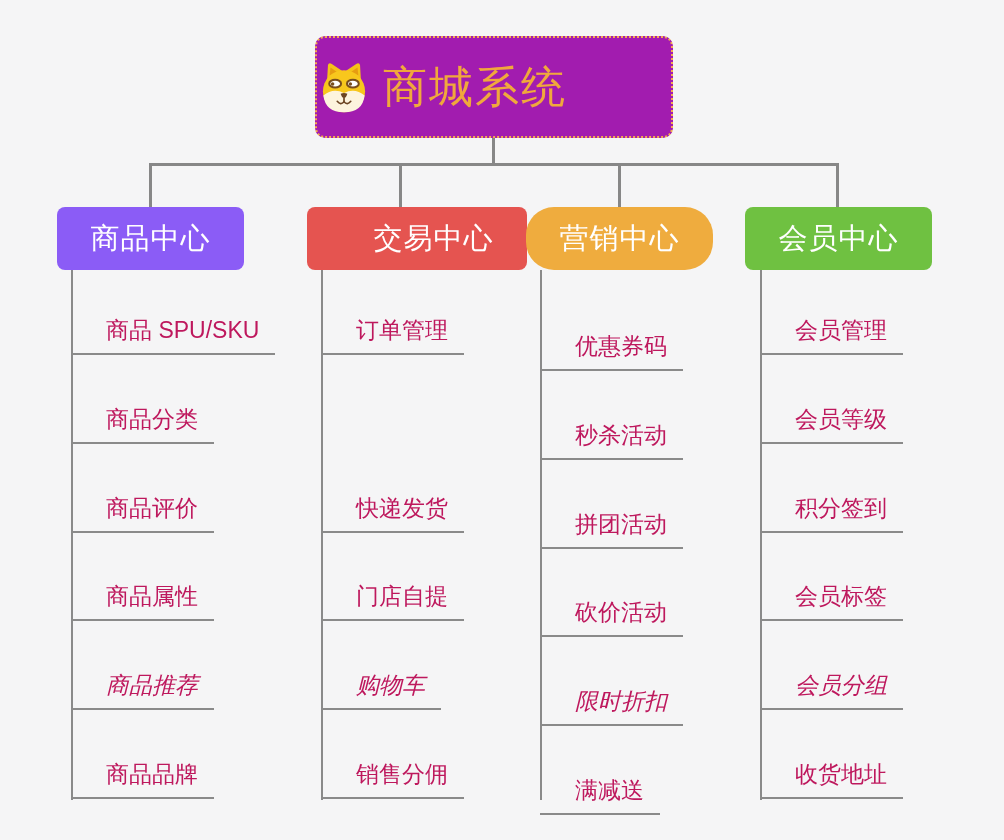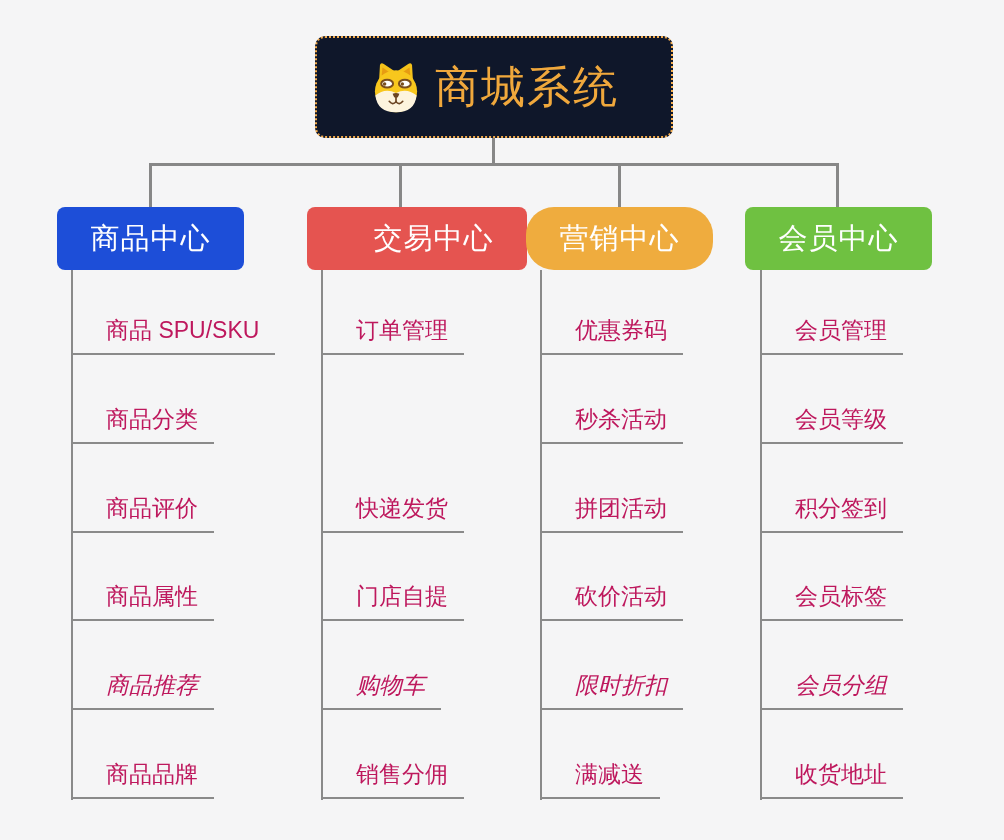--- a/index.html
+++ b/index.html
@@ -10,25 +10,25 @@
   .stage{
     position:relative;
     width:1004px;height:840px;
     background:#f5f5f6;
     overflow:hidden;
   }
   
   .root-node{
     position:absolute;left:315px;top:36px;
     width:358px;height:102px;
-    background:#0f172a;
+    background:#a21caf;
     border:2px dotted #f3ac4e;
     border-radius:10px;
     box-sizing:border-box;
-    display:flex;align-items:center;justify-content:center;
+    display:flex;align-items:center;
     gap:12px;
   }
   .root-title{
     font-size:44px;
     letter-spacing:2px;
     color:#f0a83c;
     white-space:nowrap;
   }
   .mascot{width:54px;height:54px;flex:0 0 auto;}
   
@@ -66,21 +66,21 @@
     height:38px;
     box-sizing:border-box;
     border-bottom:2px solid #8a8a8a;
     padding:0 16px 7px 35px;
     display:flex;align-items:flex-end;
     font-size:23px;
     color:#be185d;
     white-space:nowrap;
     width:max-content;
   }
-  .c1{left:71px;} .c2{left:321px;} .c3{left:540px;} .c4{left:760px;}
+  .c1{left:71px;} .c2{left:321px;} .c3{left:540px;margin-top:16px;} .c4{left:760px;}
   .r1{top:317px;} .r2{top:406px;} .r3{top:495px;}
   .r4{top:583px;} .r5{top:672px;font-style:italic;} .r6{top:761px;}
 </style>
 </head>
 <body>
 
 <div class="stage">
 
   <div class="line root-stem"></div>
   <div class="line bus"></div>
@@ -105,21 +105,21 @@
       <ellipse cx="42.5" cy="28" rx="7" ry="4.6" fill="#ffffff" stroke="#7a4e1e" stroke-width="2.4"></ellipse>
       <circle cx="18.5" cy="28.4" r="2.1" fill="#7a4e1e"></circle>
       <circle cx="39.5" cy="28.4" r="2.1" fill="#7a4e1e"></circle>
       <path d="M28 40 Q32 38 36 40 Q34.5 45 32 45 Q29.5 45 28 40 Z" fill="#6b4423"></path>
       <path d="M32 45 L32 49" fill="none" stroke="#6b4423" stroke-width="2" stroke-linecap="round"></path>
       <path d="M24 49 Q28 54 32 49.5 Q36 54 40 49" fill="none" stroke="#6b4423" stroke-width="2" stroke-linecap="round"></path>
     </svg>
     <span class="root-title" style="color: rgb(240, 168, 60);">商城系统</span>
   </div>
 
-  <div class="branch-box bx-1" style="background: #1d4ed8;">商品中心</div>
+  <div class="branch-box bx-1" style="background: #8b5cf6;">商品中心</div>
   <div class="branch-box bx-2" style="background: rgb(229, 84, 80); padding-left: 33px;">交易中心</div>
   <div class="branch-box bx-3" style="background: rgb(239, 172, 62);">营销中心</div>
   <div class="branch-box bx-4" style="background: rgb(111, 193, 65);">会员中心</div>
 
   <div class="leaf c1 r1">商品 SPU/SKU</div>
   <div class="leaf c1 r2">商品分类</div>
   <div class="leaf c1 r3">商品评价</div>
   <div class="leaf c1 r4">商品属性</div>
   <div class="leaf c1 r5">商品推荐</div>
   <div class="leaf c1 r6">商品品牌</div>

